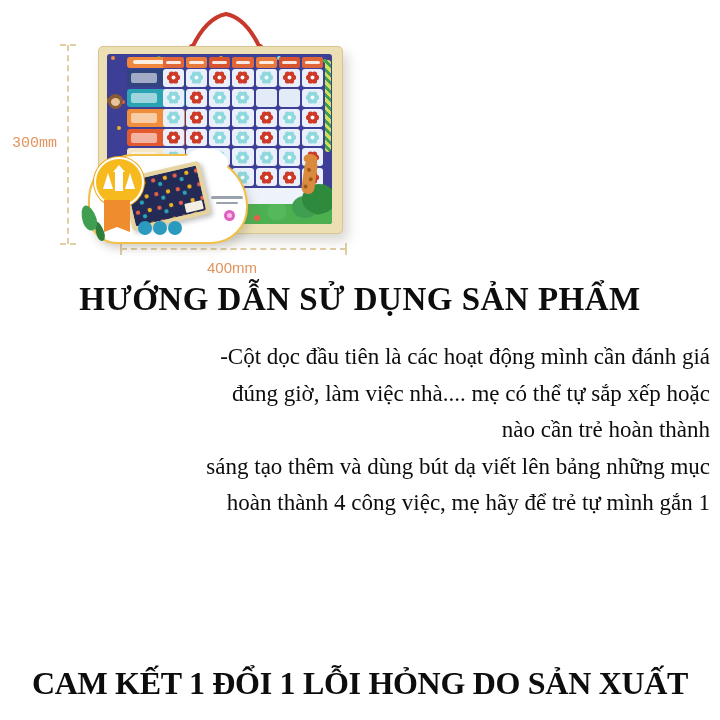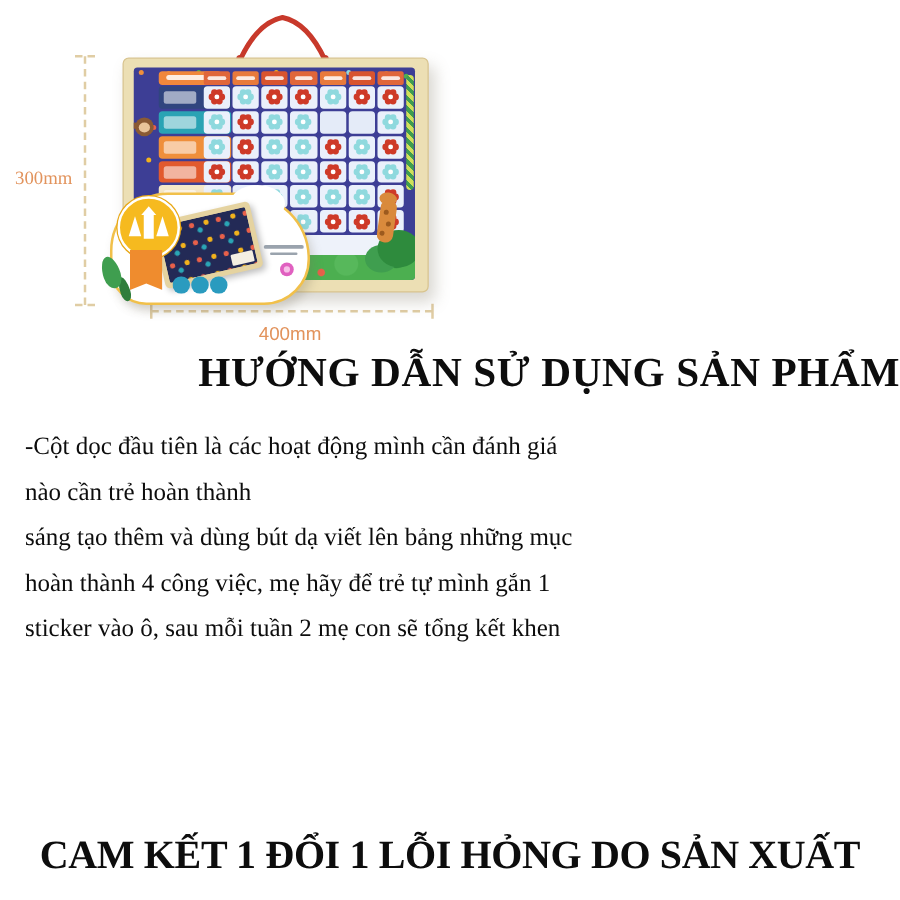--- a/index.html
+++ b/index.html
@@ -3,21 +3,21 @@
 <meta charset="utf-8">
 <style>
   html,body{margin:0;padding:0;background:#fff;}
   .canvas{position:relative;width:720px;height:720px;background:#ffffff;overflow:hidden;
           font-family:"Liberation Serif","DejaVu Serif",serif;color:#111;}
 
   
   .figure{position:absolute;left:0;top:0;width:380px;height:285px;}
   .dim-v{position:absolute;left:67px;top:45px;height:199px;border-left:2px dashed #e0cda4;}
   .dim-tick-h{position:absolute;width:16px;border-top:2px dashed #e0cda4;}
-  .dim-v-label{position:absolute;left:12px;top:135px;font-family:Liberation Serif, serif;
+  .dim-v-label{position:absolute;left:12px;top:135px;font-family:Liberation Mono, monospace;
                font-size:15px;color:#e2935c;}
   .dim-h{position:absolute;left:121px;top:248px;width:225px;border-top:2px dashed #e0cda4;}
   .dim-tick-v{position:absolute;height:12px;border-left:2px dashed #e0cda4;}
   .dim-h-label{position:absolute;left:172px;top:259px;width:120px;text-align:center;
                font-family:"Liberation Sans","DejaVu Sans",sans-serif;font-size:15px;color:#e2935c;}
 
   .cord{position:absolute;left:178px;top:8px;width:96px;height:42px;}
 
   .frame{position:absolute;left:98px;top:46px;width:243px;height:186px;background:#ecdfb4;
          border:1px solid #d8c48f;border-radius:5px;box-shadow:5px 7px 12px rgba(120,110,90,.28);}
@@ -104,25 +104,25 @@
   .caption-bars i{display:block;height:2.5px;border-radius:2px;background:#9aa3ad;margin-bottom:3px;}
   .caption-bars i:last-child{width:70%;margin:0 auto;}
   .scallops{position:absolute;left:138px;top:221px;width:48px;height:14px;overflow:hidden;}
   .scallops i{float:left;width:14px;height:14px;border-radius:50%;background:#2a9bbf;margin-right:1px;}
   .pink-flower{position:absolute;left:224px;top:210px;width:11px;height:11px;border-radius:50%;background:#e060c0;}
   .pink-flower::before{content:"";position:absolute;left:3px;top:3px;width:5px;height:5px;border-radius:50%;background:#f8c0e8;}
   .leaves{position:absolute;left:82px;top:205px;width:14px;height:26px;border-radius:50% 50% 50% 50%/60% 60% 40% 40%;
           background:#3f9e4f;transform:rotate(-18deg);box-shadow:6px 16px 0 -3px #2e7d3b;}
 
   
-  .heading{position:absolute;left:0;top:281px;width:720px;text-align:right;font-weight:bold;
+  .heading{position:absolute;left:0;top:281px;width:720px;text-align:center;font-weight:bold;
            font-size:33px;letter-spacing:0.5px;color:#0d0d0d;}
   .watermark{position:absolute;left:108px;top:293px;font-size:132px;line-height:1;font-weight:bold;
              font-style:italic;letter-spacing:-3px;color:#4e4e4e;opacity:0.55;z-index:5;pointer-events:none;}
-  .body-text{position:absolute;left:20px;top:339px;width:690px;font-size:20px;line-height:36.5px;color:#0d0d0d;}
+  .body-text{position:absolute;left:20px;top:339px;width:690px;font-size:23px;line-height:36.5px;color:#0d0d0d;text-align:right;}
   .footer{position:absolute;left:0;top:665px;width:720px;text-align:center;font-weight:bold;
           font-size:32px;letter-spacing:-0.3px;color:#0d0d0d;}
 </style>
 </head>
 <body>
 
 <div class="canvas">
 
   <div class="figure">
     <div class="dim-v"></div>
@@ -718,20 +718,20 @@
         <i></i>
         <i></i>
       </div>
     <div class="pink-flower"></div>
   </div>
 
   <div class="heading">HƯỚNG DẪN SỬ DỤNG SẢN PHẨM</div>
 
   <div class="body-text">
     <div>-Cột dọc đầu tiên là các hoạt động mình cần đánh giá</div>
+    <div>đúng giờ, làm việc nhà.... mẹ có thể tự sắp xếp hoặc</div>
     <div>nào cần trẻ hoàn thành</div>
     <div>sáng tạo thêm và dùng bút dạ viết lên bảng những mục</div>
     <div>hoàn thành 4 công việc, mẹ hãy để trẻ tự mình gắn 1</div>
-    <div>sticker vào ô, sau mỗi tuần 2 mẹ con sẽ tổng kết khen</div>
   </div>
 
   <div class="footer">CAM KẾT 1 ĐỔI 1 LỖI HỎNG DO SẢN XUẤT</div>
 </div>
 
 </body></html>

